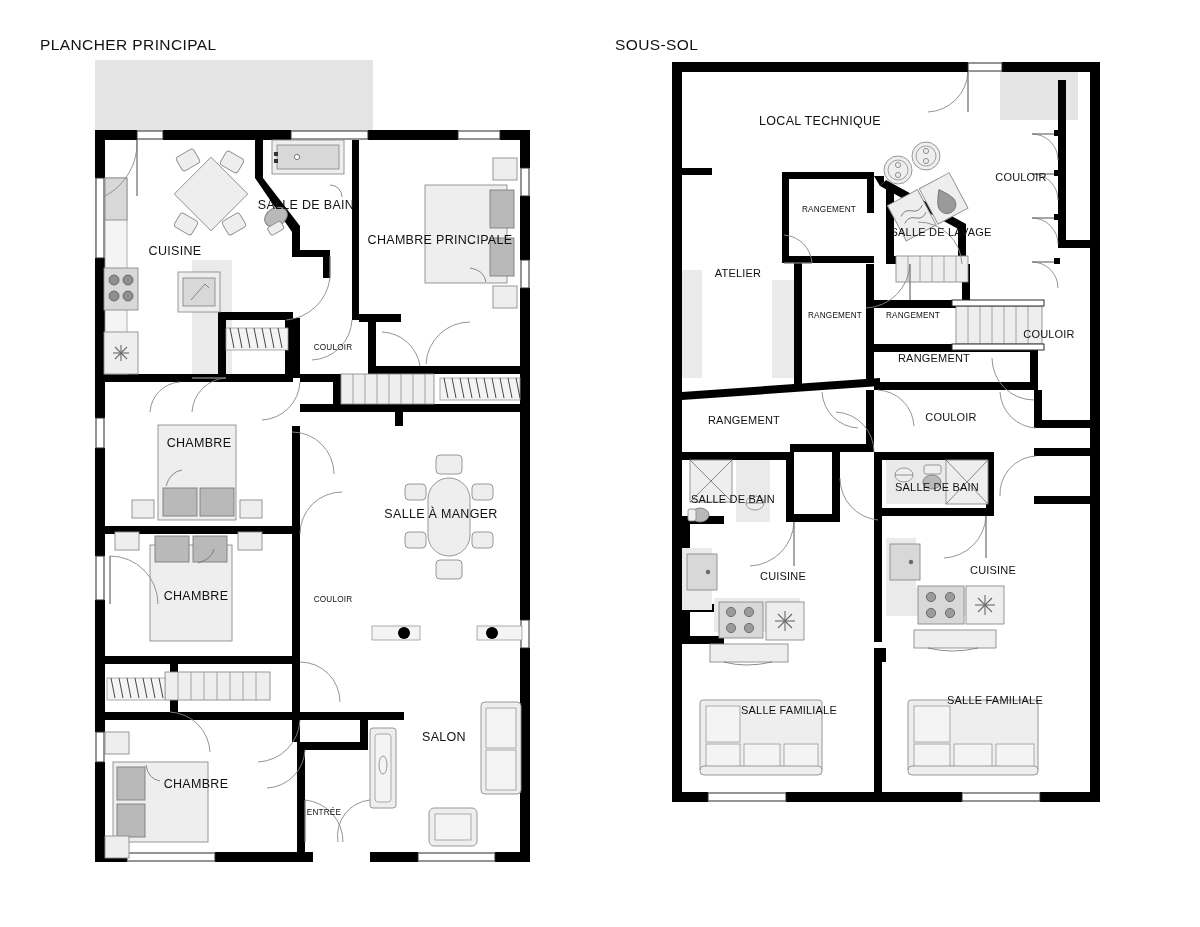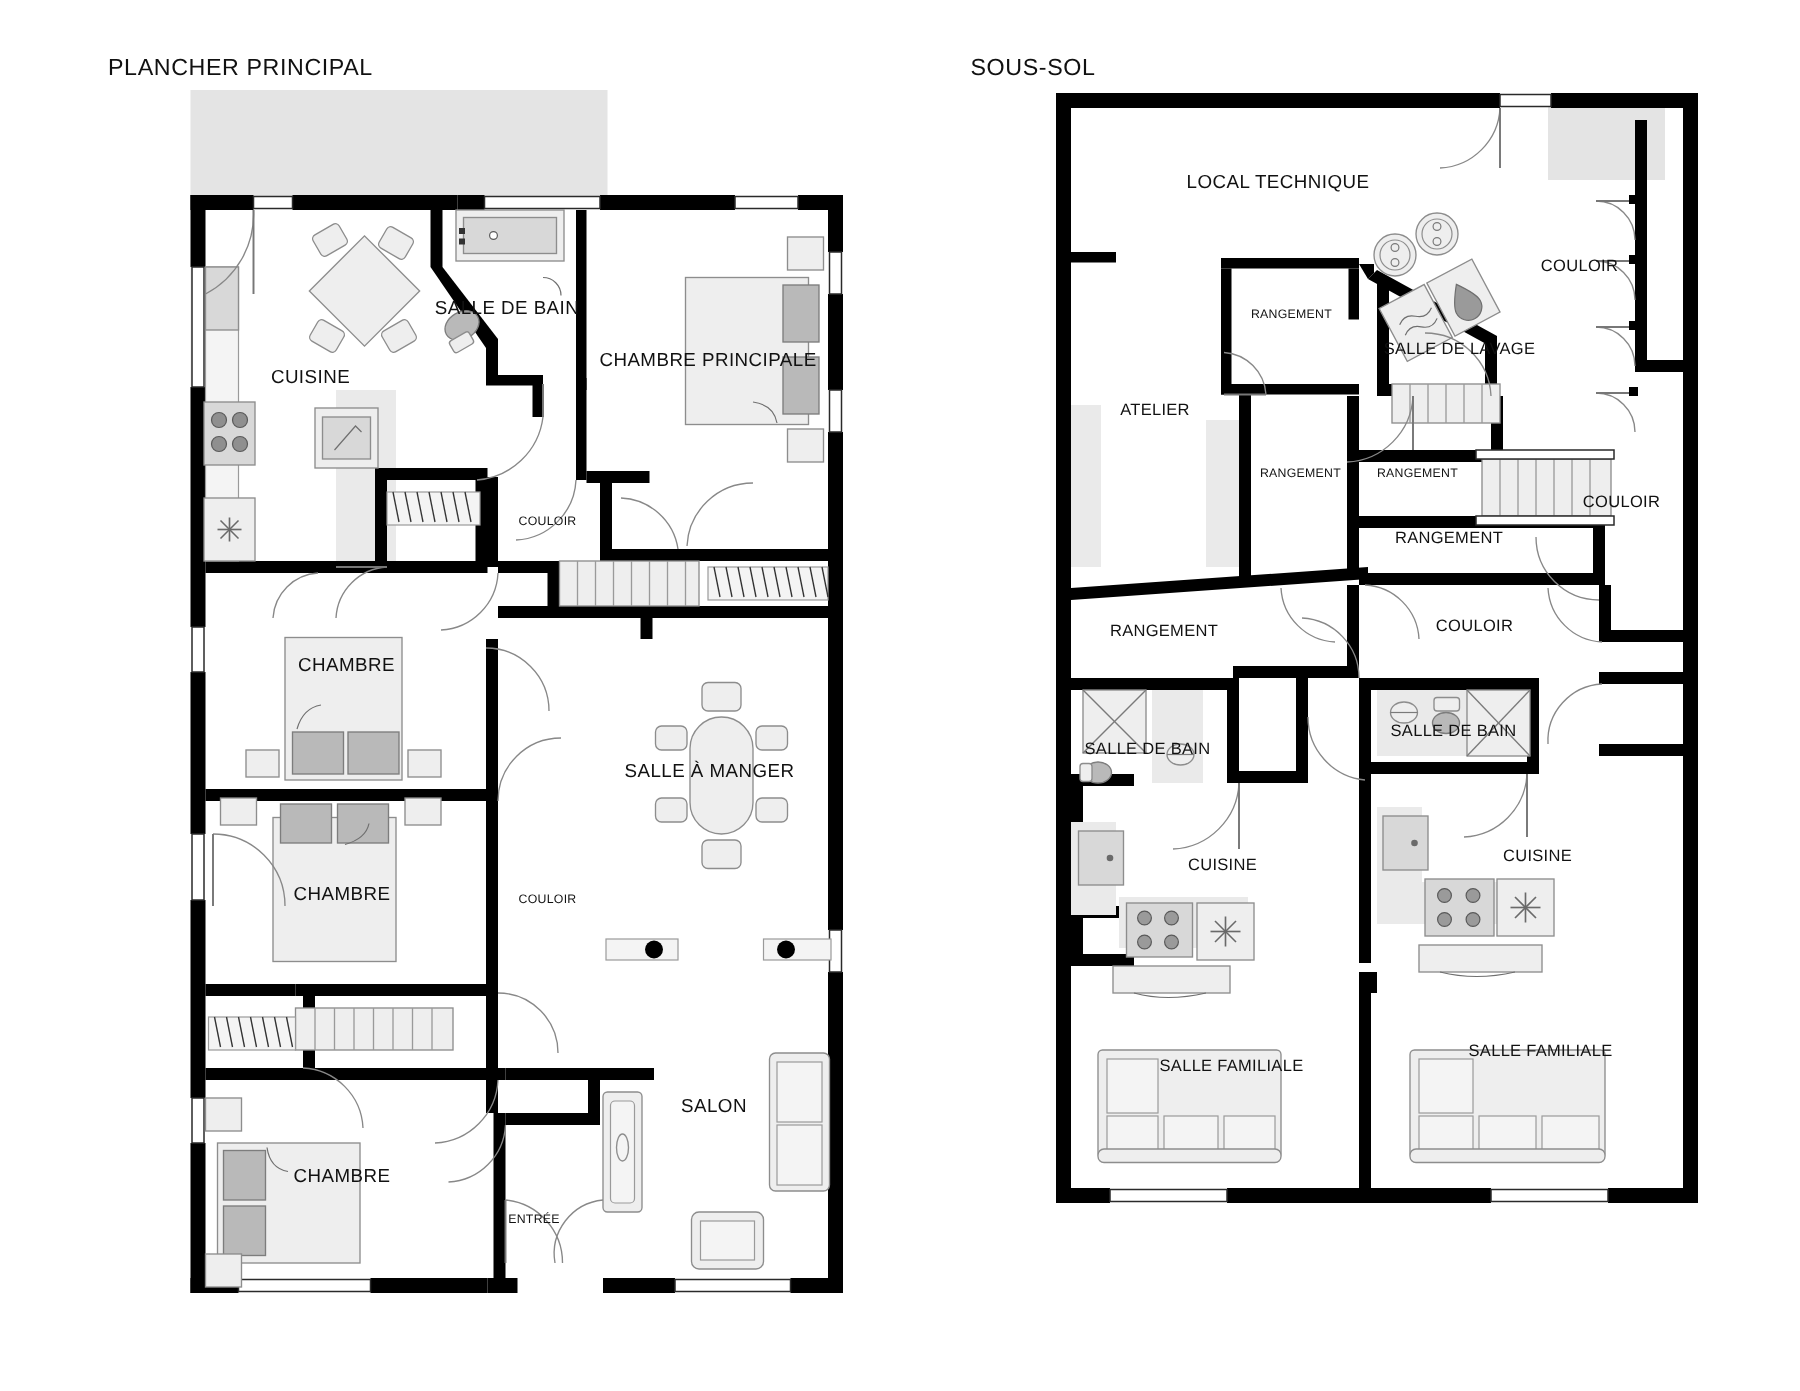--- a/index.html
+++ b/index.html
@@ -13,21 +13,20 @@
     height: 927px;
     font-family: "Liberation Sans", sans-serif;
     position: relative;
     overflow: hidden;
   }
   #plan-root {
     position: absolute;
     left: 0; top: 0;
     width: 960px;
     height: 927px;
-    padding-left: 32px;
   }
   svg.plan-svg {
     display: block;
     width: 1200px;
     height: 927px;
   }
   .plan-title {
     font-family: "Liberation Sans", sans-serif;
     font-size: 15.5px;
     fill: #111111;

